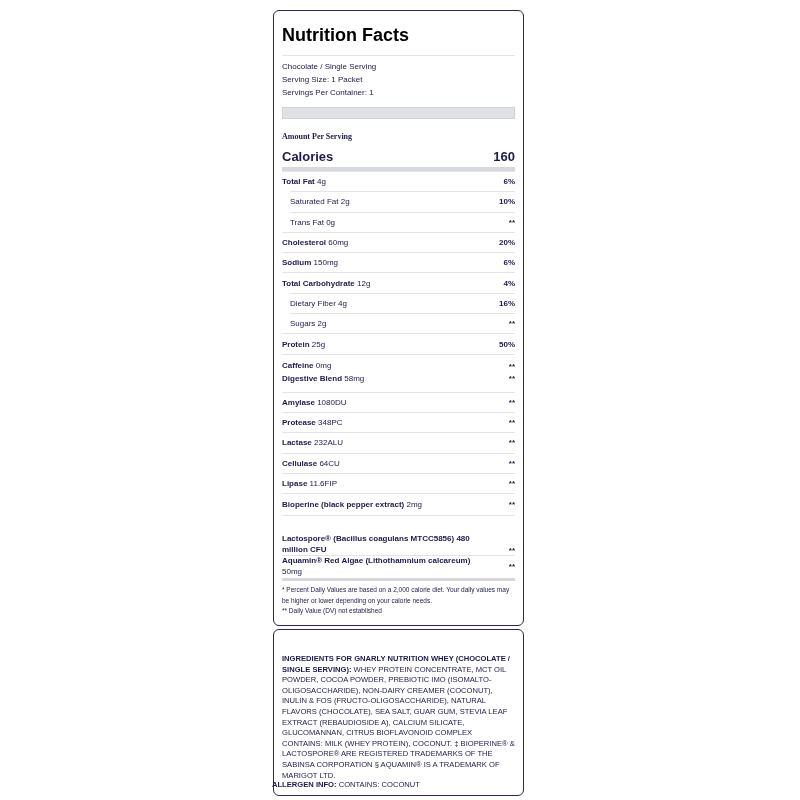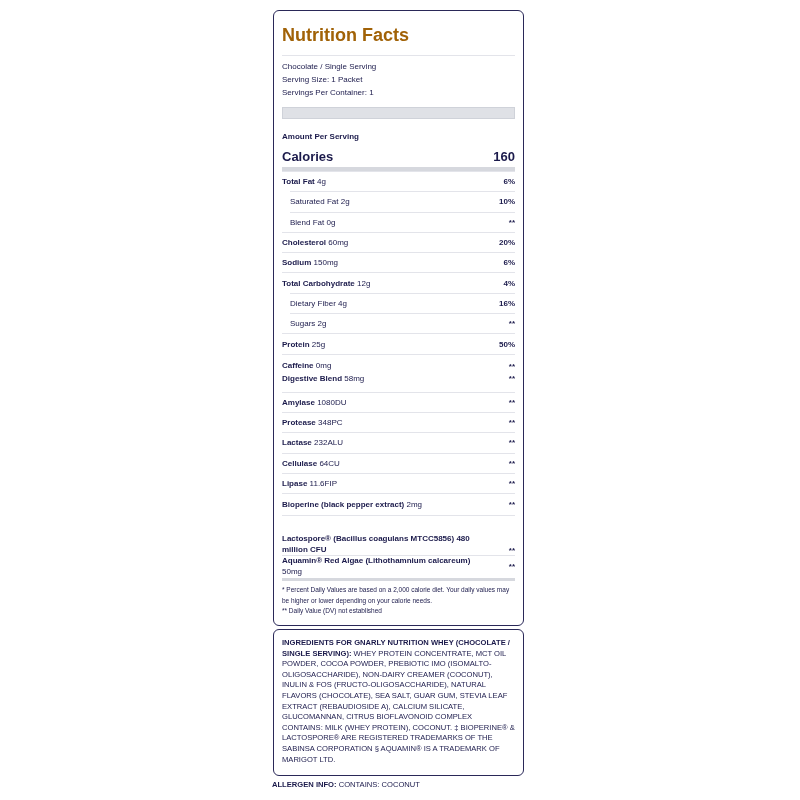--- a/index.html
+++ b/index.html
@@ -3,39 +3,39 @@
 <meta charset="utf-8">
 <style>
   html, body { margin: 0; padding: 0; background: #ffffff; }
   body { width: 800px; height: 800px; position: relative; font-family: "Liberation Sans", sans-serif; color: #1b1a4b; }
   .panel {
     position: absolute; left: 273px; width: 251px;
     border: 1.5px solid #2a2858; border-radius: 6px; background: #fff;
     box-sizing: border-box;
   }
   .facts { top: 10px; height: 616px; padding: 0 8px; }
-  .title { font-size: 18px; font-weight: bold; margin-top: 13px; height: 22px; line-height: 22px; color: #a16207; }
+  .title { font-size: 18px; font-weight: bold; margin-top: 13px; height: 22px; line-height: 22px; color: #000000; }
   .hr-thin { height: 0; border-top: 1px solid #e3e4ea; }
   .t1 { margin-top: 9px; }
   .small { font-size: 8px; line-height: 13px; color: #1b1a4b; }
   .bar-thick { height: 10px; background: #dfe1e6; border: 1px solid #cfd2d9; margin-top: 8px; }
-  .amount { font-size: 8px; font-weight: bold; margin-top: 12px; height: 12px; line-height: 12px; }
+  .amount { font-size: 8px; font-weight: bold; margin-top: 12px; height: 12px; line-height: 12px; font-family: Liberation Serif, serif; }
   .cal-row { display: flex; justify-content: space-between; align-items: center; height: 18px; margin-top: 4px; font-size: 13px; font-weight: bold; }
   .bar-med { height: 4px; background: #d6d8de; margin-top: 2px; }
   .dv-head { text-align: right; font-size: 8px; font-weight: bold; height: 22px; line-height: 22px; }
   .row { display: flex; justify-content: space-between; align-items: center; font-size: 8px; font-weight: bold; border-top: 1px solid #e3e4ea; height: 19.3px; gap: 36px; }
   .row.indent { margin-left: 8px; }
   .row.nob { border-top: none; height: 15px; }
   .row.tall { height: 40px; align-items: flex-end; padding-top: 6px; box-sizing: border-box; }
   .row .name { max-width: 200px; line-height: 11px; }
   .row .name b { font-weight: bold; }
   .row .name span.v { font-weight: normal; }
   .bar-end { height: 3px; background: #d6d8de; margin-top: 2px; }
   .foot { font-size: 6.5px; line-height: 10.5px; margin-top: 4px; }
-  .ingr { top: 629px; height: 147px; padding: 8px 8px; font-size: 7.6px; line-height: 10.6px; text-transform: uppercase; overflow: visible; white-space: normal; }
+  .ingr { top: 629px; height: 167px; padding: 24px 8px; font-size: 7.6px; line-height: 10.6px; text-transform: uppercase; overflow: visible; white-space: normal; }
   .ingr b { font-weight: bold; }
   .allergen { position: absolute; left: 272px; top: 780px; font-size: 7.6px; text-transform: uppercase; }
   .allergen b { font-weight: bold; }
 </style>
 </head>
 <body>
 
 <div class="panel facts">
   <div class="title">Nutrition Facts</div>
   <div class="hr-thin t1"></div>
@@ -52,21 +52,21 @@
 
   <div class="row">
     <span class="name"><b>Total Fat</b> <span class="v">4g</span></span>
     <span>6%</span>
   </div>
   <div class="row indent">
     <span class="name"><span class="v">Saturated Fat</span> <span class="v">2g</span></span>
     <span>10%</span>
   </div>
   <div class="row indent">
-    <span class="name"><span class="v">Blend Fat</span> <span class="v">0g</span></span>
+    <span class="name"><span class="v">Trans Fat</span> <span class="v">0g</span></span>
     <span>**</span>
   </div>
   <div class="row">
     <span class="name"><b>Cholesterol</b> <span class="v">60mg</span></span>
     <span>20%</span>
   </div>
   <div class="row">
     <span class="name"><b>Sodium</b> <span class="v">150mg</span></span>
     <span>6%</span>
   </div>

